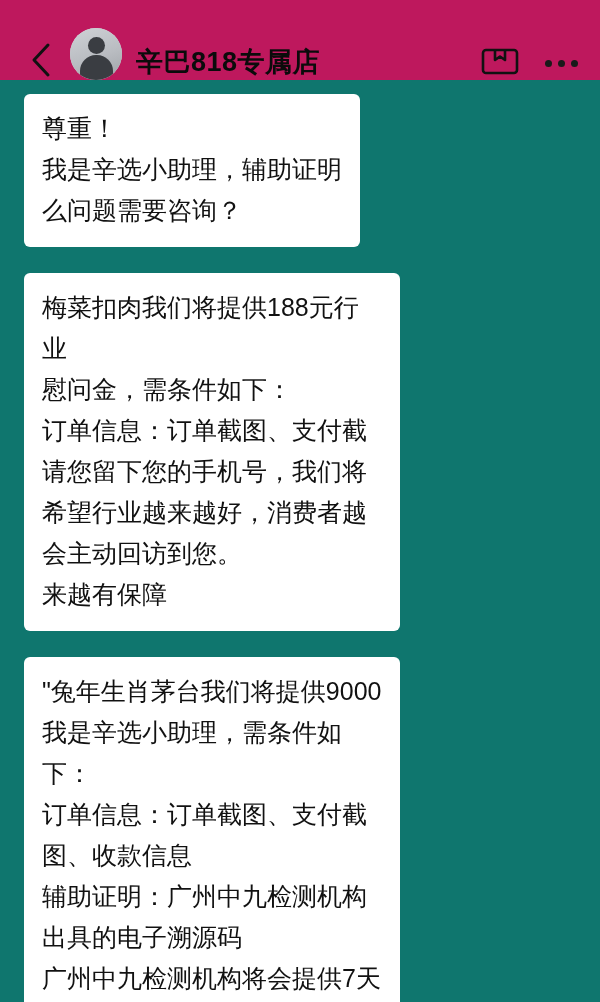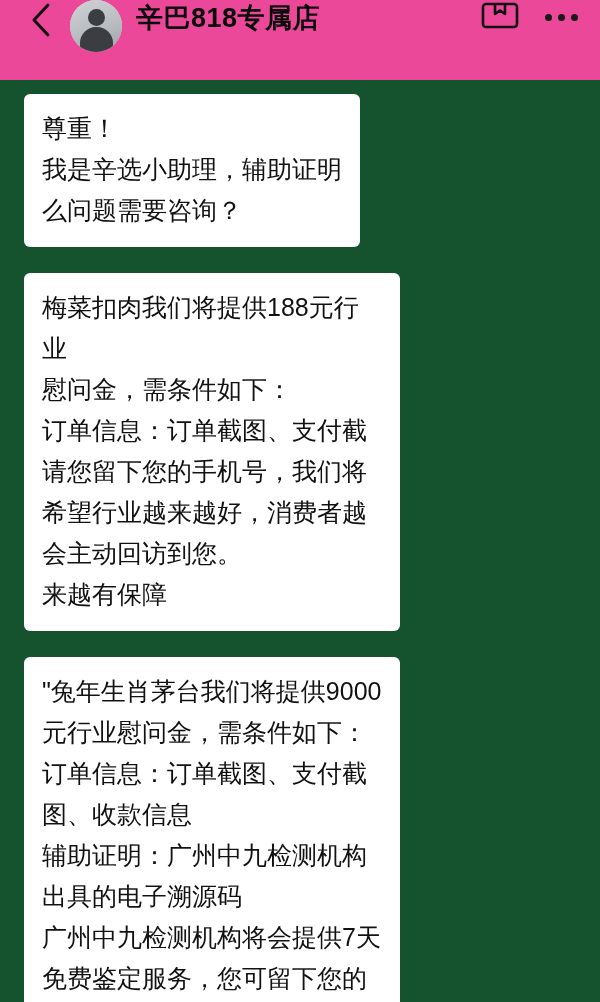--- a/index.html
+++ b/index.html
@@ -19,23 +19,23 @@
     height: 1002px;
     background: #f2f2f2;
     display: flex;
     flex-direction: column;
   }
 
   
   .header {
     flex: 0 0 auto;
     height: 80px;
-    background: #ec4899;
-    display: flex;
-    align-items: flex-start;
+    background: #be185d;
+    display: flex;
+    align-items: flex-end;
     padding: 0 22px 0 24px;
     box-sizing: border-box;
   }
   .back-btn {
     width: 34px;
     height: 40px;
     display: flex;
     align-items: center;
     justify-content: center;
     flex: 0 0 auto;
@@ -111,21 +111,21 @@
     display: block;
     width: 7px;
     height: 7px;
     border-radius: 50%;
     background: #1a1a1a;
   }
 
   
   .chat {
     flex: 1 1 auto;
-    background: #14532d;
+    background: #0f766e;
     padding: 14px 0 0 0;
     overflow: hidden;
     position: relative;
   }
   .msg-row {
     display: flex;
     padding: 0 24px;
     margin-bottom: 26px;
   }
   .bubble {
@@ -203,21 +203,21 @@
         <p>请您留下您的手机号，我们将</p>
         <p>希望行业越来越好，消费者越</p>
         <p>会主动回访到您。</p>
         <p>来越有保障</p>
       </div>
     </div>
 
     <div class="msg-row">
       <div class="bubble">
         <p>"兔年生肖茅台我们将提供9000</p>
-        <p>元行业慰问金，需条件如下：</p>
+        <p>我是辛选小助理，需条件如下：</p>
         <p>订单信息：订单截图、支付截</p>
         <p>图、收款信息</p>
         <p>辅助证明：广州中九检测机构</p>
         <p>出具的电子溯源码</p>
         <p>广州中九检测机构将会提供7天</p>
         <p>免费鉴定服务，您可留下您的</p>
 
       </div>
     </div>
 

